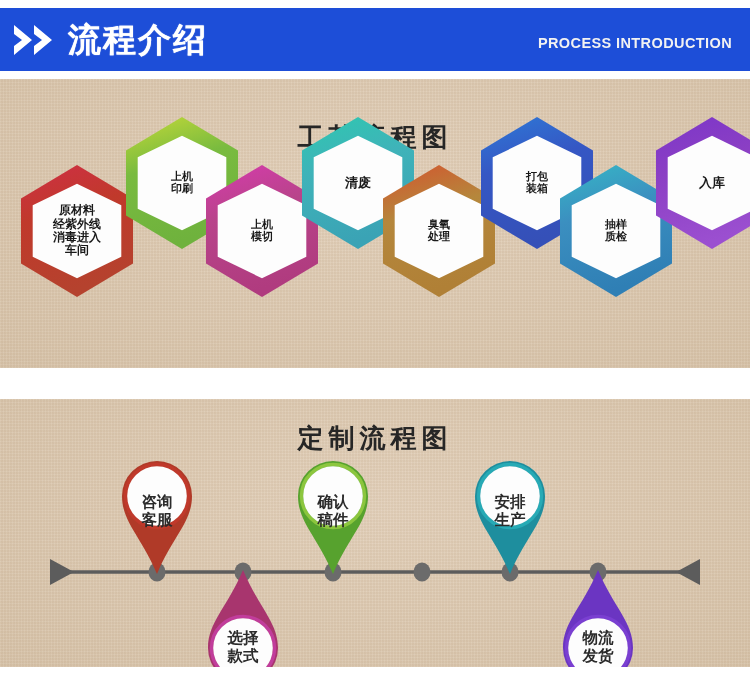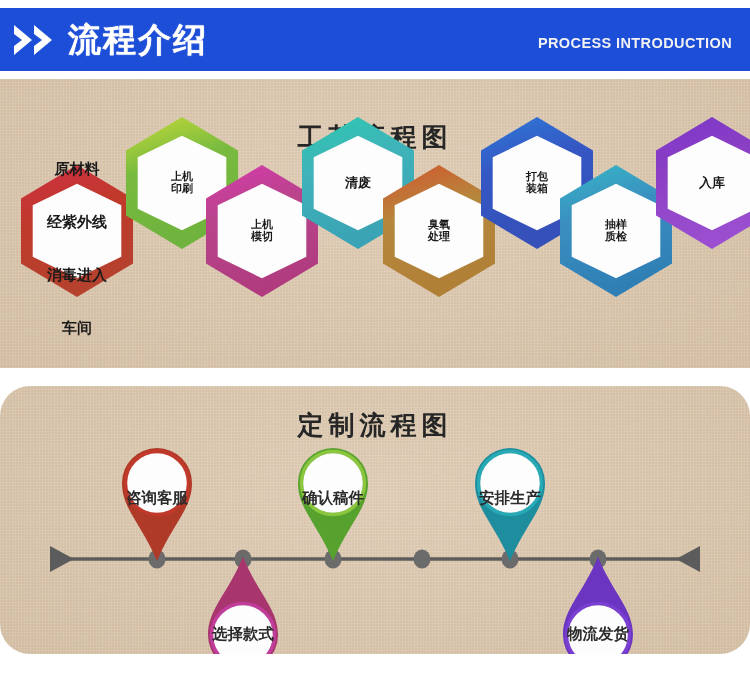--- a/index.html
+++ b/index.html
@@ -60,21 +60,21 @@
     left: 0;
     width: 750px;
     background-color: #dcc9b2;
     background-image:
       repeating-linear-gradient(0deg, rgba(255,255,255,0.055) 0px, rgba(255,255,255,0.055) 1px, rgba(160,130,100,0.045) 1px, rgba(160,130,100,0.045) 3px),
       repeating-linear-gradient(90deg, rgba(255,255,255,0.05) 0px, rgba(255,255,255,0.05) 1px, rgba(160,130,100,0.05) 1px, rgba(160,130,100,0.05) 3px),
       radial-gradient(ellipse at 50% 40%, #e2d0ba 0%, #d6c2a8 100%);
     overflow: hidden;
   }
   #panel-process { top: 79px; height: 289px; }
-  #panel-custom  { top: 386px; height: 268px; border-radius: 30px; }
+  #panel-custom  { top: 399px; height: 268px; }
 
   .panel-title {
     position: absolute;
     left: 0;
     width: 750px;
     text-align: center;
     font-size: 26px;
     font-weight: bold;
     color: #262626;
     letter-spacing: 5px;
@@ -103,21 +103,21 @@
     flex-direction: column;
     align-items: center;
     justify-content: center;
     text-align: center;
     color: #1a1a1a;
     font-weight: bold;
     font-family: "DejaVu Sans", "Liberation Sans", sans-serif;
     pointer-events: none;
   }
   .hex-label span { display: block; line-height: 1.12; }
-  .hex-label.sm span { font-size: 15px; margin-top: 36px; }
+  .hex-label.sm span { font-size: 12px; }
   .hex-label.md span { font-size: 11px; }
   .hex-label.lg span { font-size: 13px; }
 
   
   .timeline-wrap {
     position: absolute;
     left: 0; top: 0;
     width: 750px; height: 300px;
   }
   .tl-axis { position: absolute; left: 0; top: 0; width: 750px; height: 300px; }
@@ -126,21 +126,21 @@
     position: absolute;
     width: 92px;
     height: 118px;
   }
   .pin svg { display: block; width: 92px; height: 118px; overflow: visible; }
   .pin-label {
     position: absolute;
     left: 0;
     width: 92px;
     display: flex;
-    flex-direction: row;
+    flex-direction: column;
     align-items: center;
     justify-content: center;
     text-align: left;
     font-size: 15.5px;
     font-weight: bold;
     color: #2b2b2b;
     font-family: "DejaVu Sans", "Liberation Sans", sans-serif;
     pointer-events: none;
     line-height: 1.18;
   }

